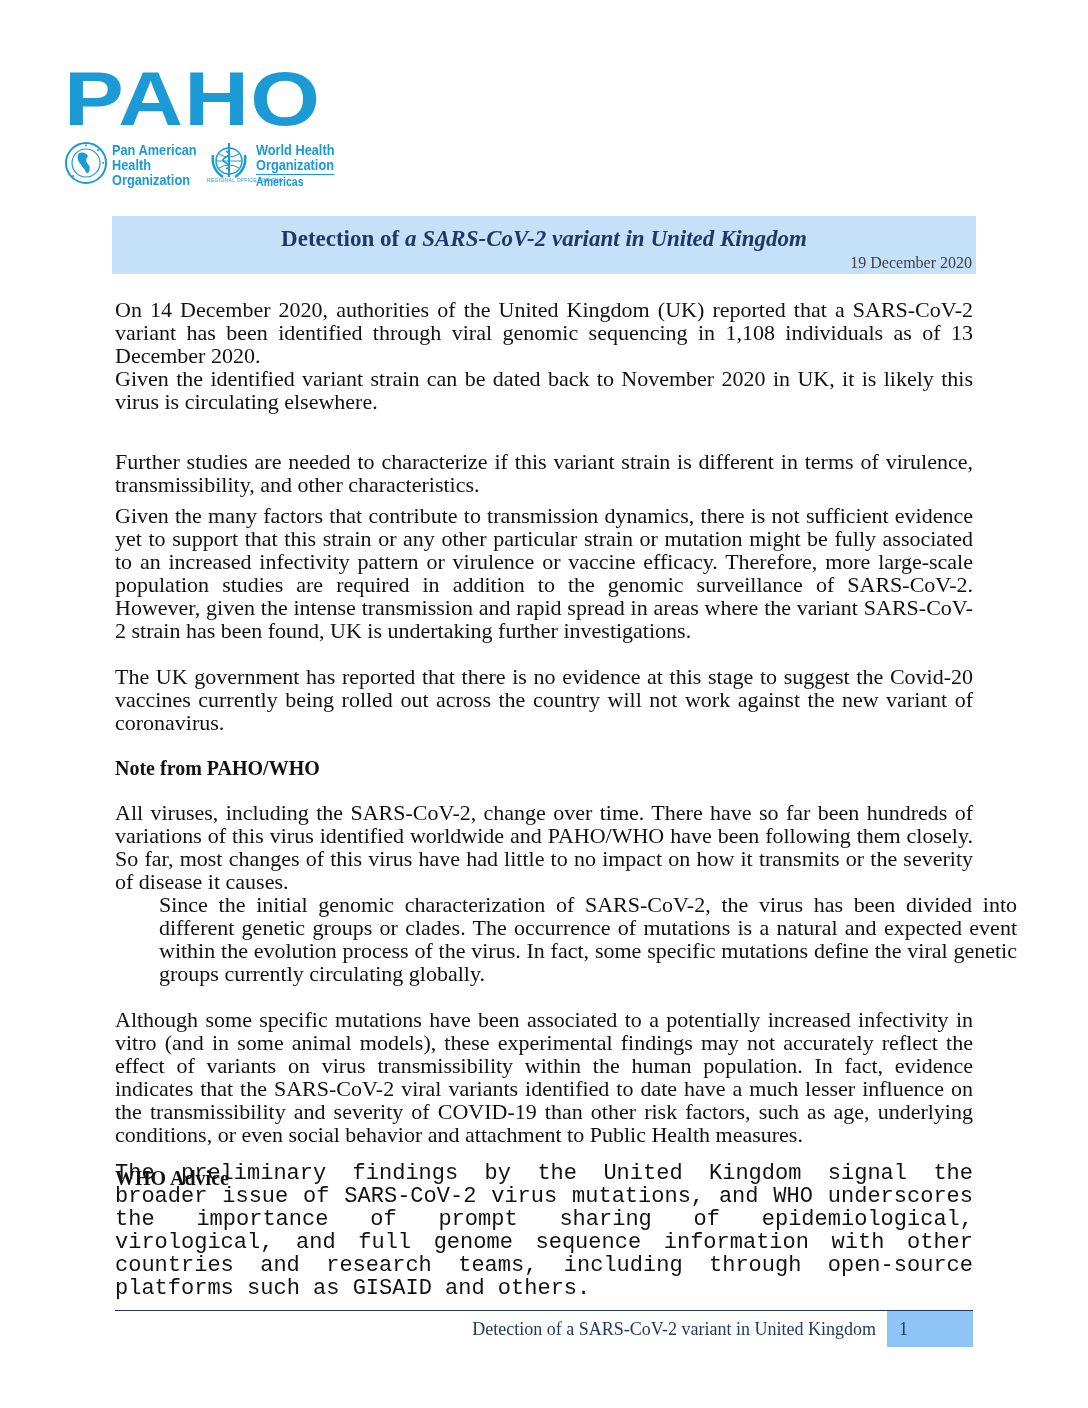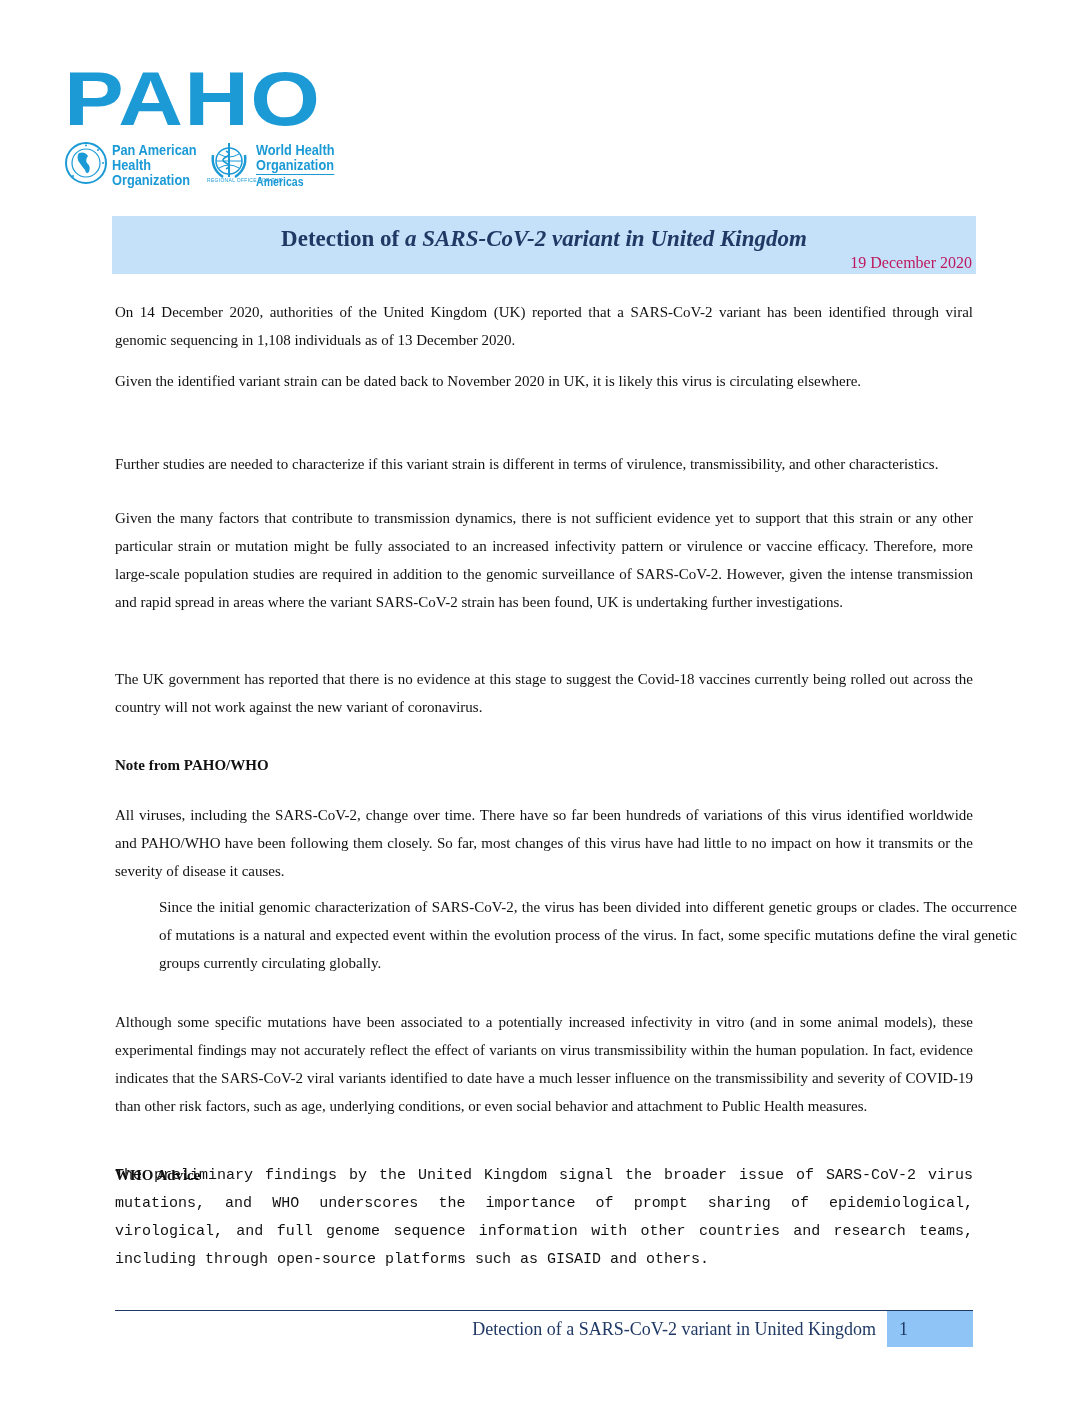--- a/index.html
+++ b/index.html
@@ -13,24 +13,24 @@
   .emblem { position:absolute; top:0; width:44px; height:44px; }
   .org-text { position:absolute; font-family:"Liberation Sans", sans-serif; font-weight:bold;
               color:#1b9ad6; font-size:14.5px; line-height:15px; transform:scaleX(0.88); transform-origin:left top; }
   .org-line { display:block; }
   .who-tag { position:absolute; left:143px; top:36px; font-size:5px; color:#1b9ad6;
              font-family:"Liberation Sans", sans-serif; letter-spacing:0.3px; }
   .title-band { position:absolute; left:112px; top:216px; width:864px; height:58px; background:#c5e0f9; }
   .title { position:absolute; left:0; right:0; top:10px; text-align:center; font-weight:bold;
            color:#1f3864; font-size:23px; }
   .title i { font-style:italic; }
-  .date { position:absolute; right:4px; top:38px; color:#be185d; font-size:16px; }
-  .body { position:absolute; left:115px; width:858px; font-size:15px; line-height:28px; text-align:justify; }
+  .date { position:absolute; right:4px; top:38px; color:#404040; font-size:16px; }
+  .body { position:absolute; left:115px; width:858px; font-size:22px; line-height:23px; text-align:justify; }
   .body p { margin:0; }
-  .h { font-weight:bold; font-size:15px; position:absolute; left:115px; }
+  .h { font-weight:bold; font-size:20px; position:absolute; left:115px; }
   .footer-rule { position:absolute; left:115px; top:1310px; width:858px; height:1px; background:#1f3864; }
   .footer-text { position:absolute; right:212px; top:1319px; color:#1f3864; font-size:18px; }
   .footer-page { position:absolute; left:887px; top:1311px; width:86px; height:36px; background:#8ec5f6;
                  color:#1f3864; font-size:18px; line-height:36px; text-indent:12px; }
 </style>
 </head>
 <body>
 
 <div class="logo">
   <div class="paho-word">PAHO</div>
@@ -76,21 +76,21 @@
 <div class="body" style="top:367px;">
     <p>Given the identified variant strain can be dated back to November 2020 in UK, it is likely this virus is circulating elsewhere.</p>
   </div>
 <div class="body" style="top:450px;">
     <p>Further studies are needed to characterize if this variant strain is different in terms of virulence, transmissibility, and other characteristics.</p>
   </div>
 <div class="body" style="top:504px;">
     <p> Given the many factors that contribute to transmission dynamics, there is not sufficient evidence yet to support that this strain or any other particular strain or mutation might be fully associated to an increased infectivity pattern or virulence or vaccine efficacy. Therefore, more large-scale population studies are required in addition to the genomic surveillance of SARS-CoV-2. However, given the intense transmission and rapid spread in areas where the variant SARS-CoV-2 strain has been found, UK is undertaking further investigations.</p>
   </div>
 <div class="body" style="top:665px;">
-    <p>The UK government has reported that there is no evidence at this stage to suggest the Covid-18 vaccines currently being rolled out across the country will not work against the new variant of coronavirus.</p>
+    <p>The UK government has reported that there is no evidence at this stage to suggest the Covid-20 vaccines currently being rolled out across the country will not work against the new variant of coronavirus.</p>
   </div>
 
 <div class="h" style="top:757px;">Note from PAHO/WHO</div>
 <div class="body" style="top:801px;">
     <p>All viruses, including the SARS-CoV-2, change over time. There have so far been hundreds of variations of this virus identified worldwide and PAHO/WHO have been following them closely.  So far, most changes of this virus have had little to no impact on how it transmits or the severity of disease it causes.</p>
   </div>
 <div class="body" style="top:893px;margin-left:44px;">
     <p>Since the initial genomic characterization of SARS-CoV-2, the virus has been divided into different genetic groups or clades. The occurrence of mutations is a natural and expected event within the evolution process of the virus. In fact, some specific mutations define the viral genetic groups currently circulating globally.</p>
   </div>
 <div class="body" style="top:1008px;">

